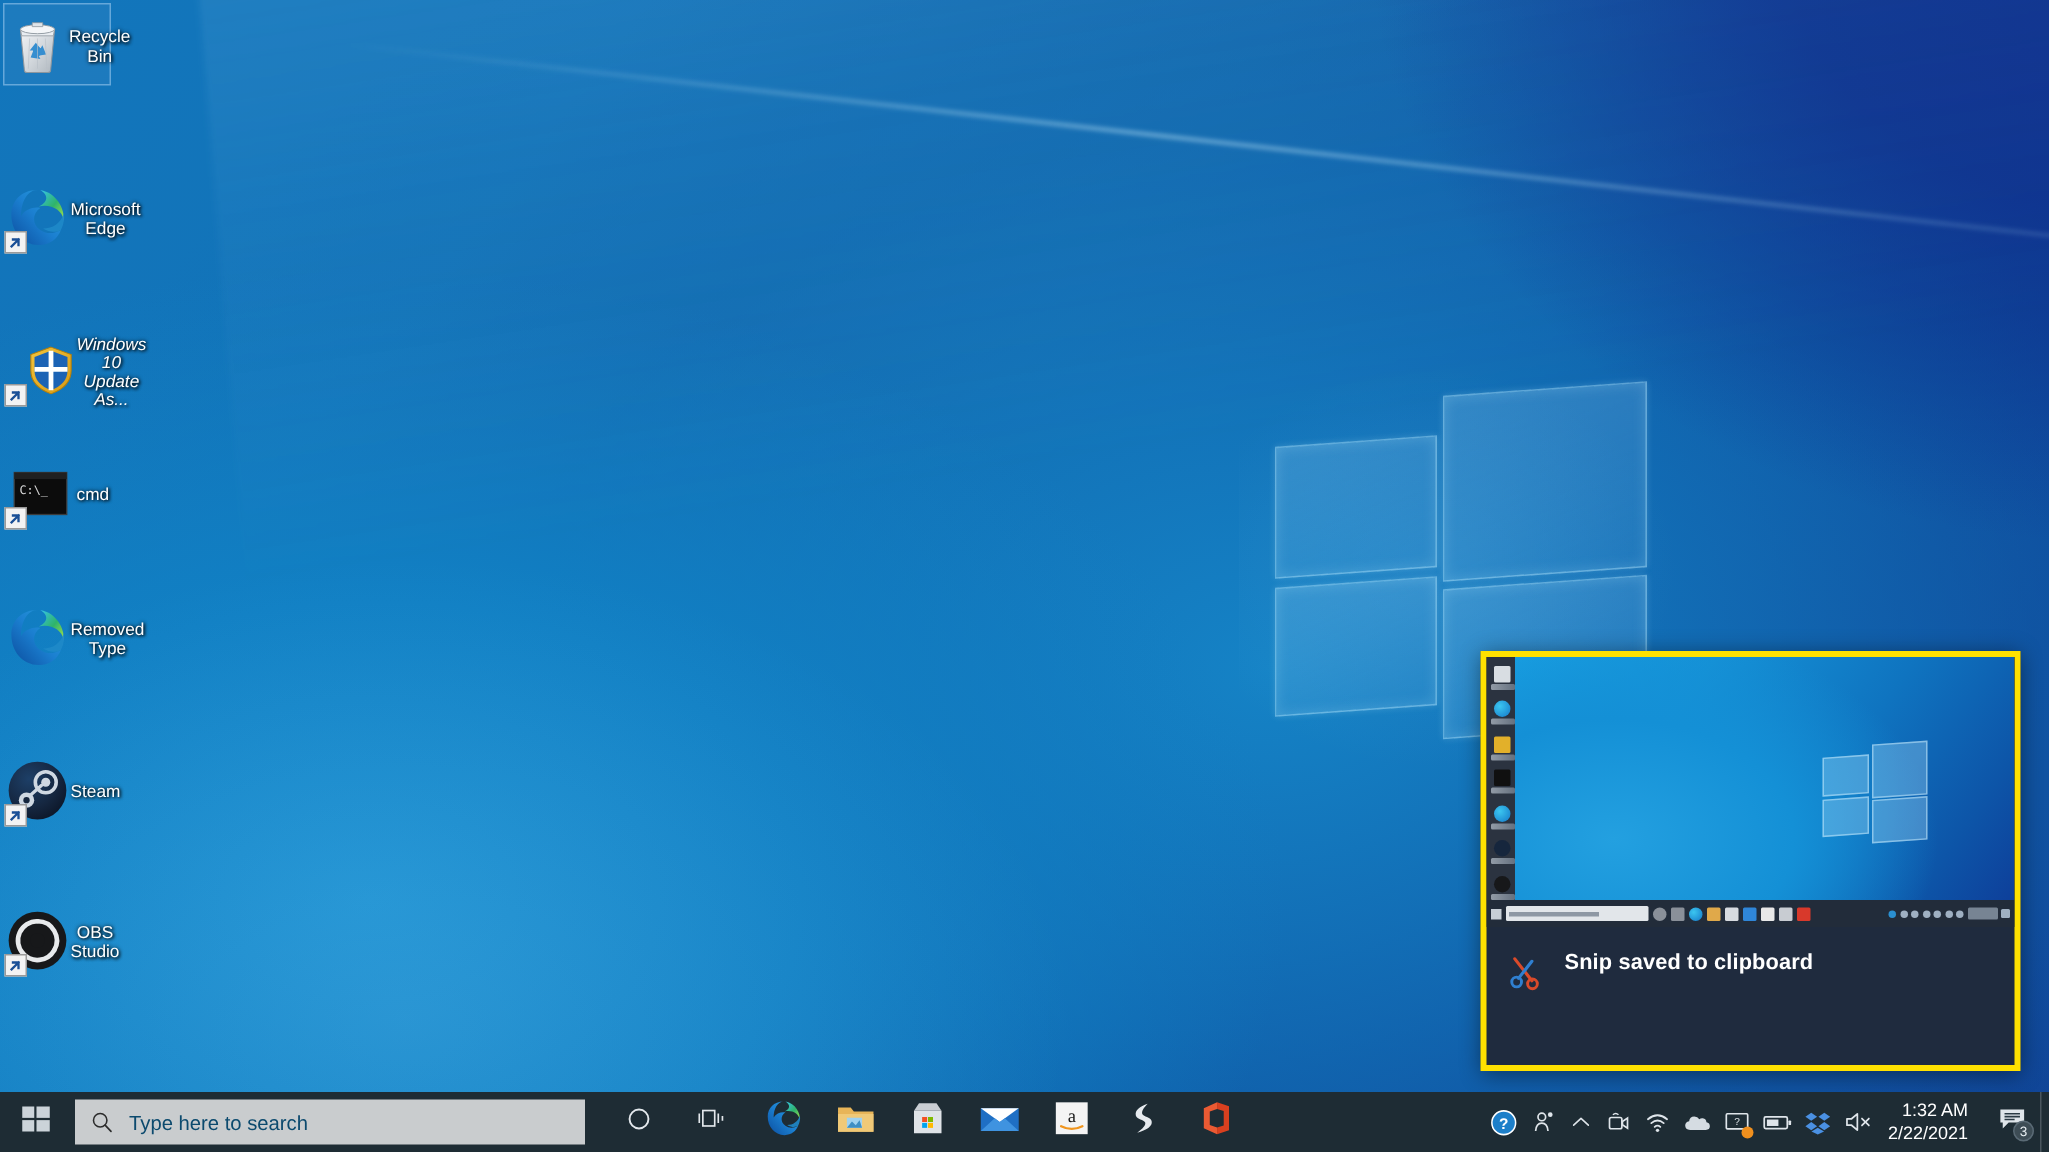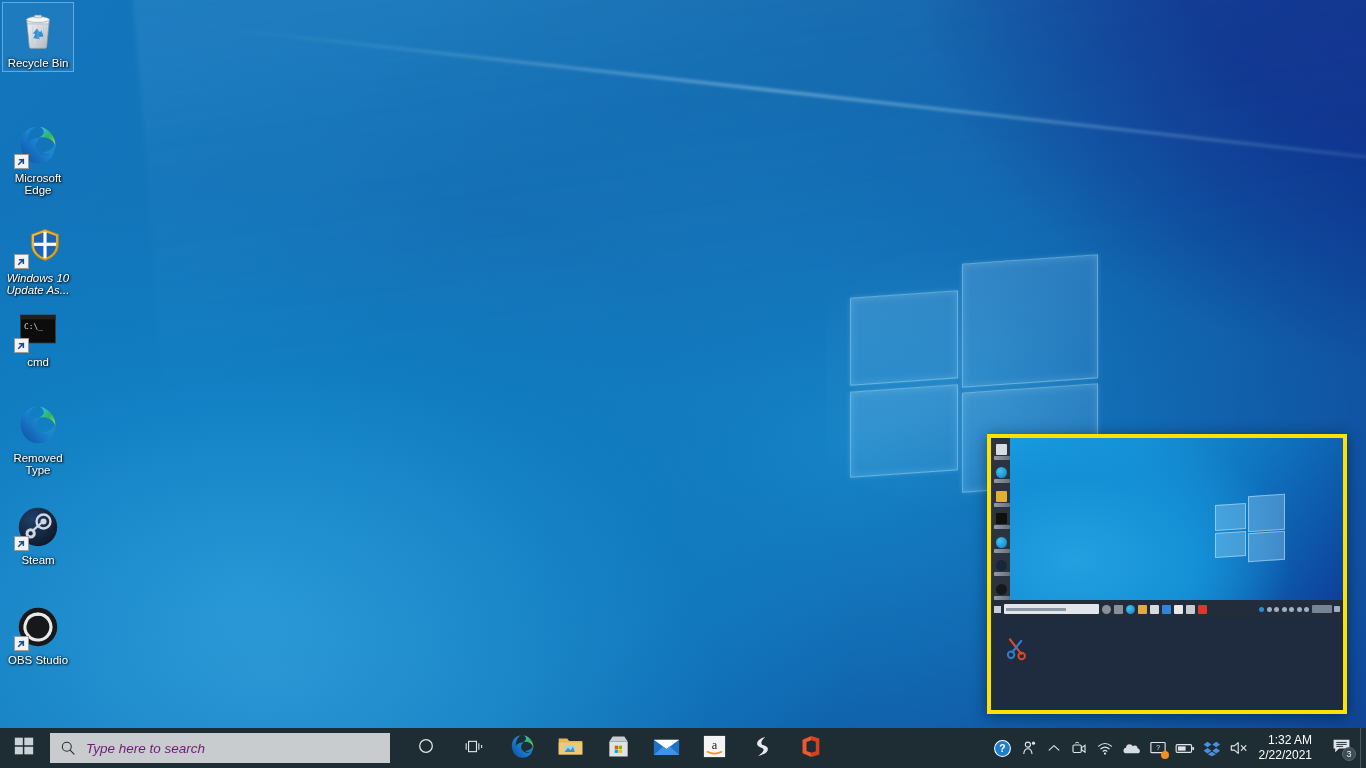--- a/index.html
+++ b/index.html
@@ -70,21 +70,21 @@
   #hero-glow {
     position:absolute; left:826px; top:238px; width:300px; height:280px;
     background:radial-gradient(ellipse at 42% 50%, rgba(150,215,255,0.10) 0%, rgba(150,215,255,0) 68%);
     pointer-events:none;
   }
 
   
   #icon-layer { position:absolute; left:0; top:0; width:90px; }
   .dicon {
     position:absolute; left:2px; width:72px;
-    display:flex; flex-direction:column; align-items:center;
+    display:flex; flex-direction:row; align-items:center;
     padding:3px 1px 2px;
     cursor:default; user-select:none;
   }
   .dicon.selected {
     background:rgba(70,140,200,0.22);
     border:1px solid rgba(160,205,240,0.55);
   }
   .dicon .glyph {
     position:relative;
     width:48px; height:48px;
@@ -193,21 +193,21 @@
     display:flex; align-items:center; justify-content:center;
     cursor:default;
   }
   #search-box {
     width:340px; height:30px; margin-left:2px;
     background:#c9ccce;
     display:flex; align-items:center; padding:0 10px;
     cursor:text;
   }
   #search-icon { width:16px; height:16px; flex:0 0 16px; margin-right:10px; }
-  #search-placeholder { font-size:13.5px; color:#701a75;font-style:italic; }
+  #search-placeholder { font-size:13.5px; color:#0c4a6e; }
   #tb-apps { display:flex; align-items:center; margin-left:12px; }
   .tb-item {
     width:48px; height:40px;
     display:flex; align-items:center; justify-content:center;
     cursor:default; position:relative;
   }
   #tray {
     margin-left:auto; height:40px;
     display:flex; align-items:center; padding-right:0;
   }
@@ -485,20 +485,21 @@
     <div id="toast-body">
       <div id="toast-app-icon">
         <svg viewBox="0 0 32 32" width="26" height="26">
           <path d="M6 4 L20 22" stroke="#d94a2a" stroke-width="2.6" stroke-linecap="round" fill="none"></path>
           <path d="M20 6 L9 20" stroke="#2f7fd0" stroke-width="2.6" stroke-linecap="round" fill="none"></path>
           <circle cx="20.5" cy="24.5" r="4" fill="none" stroke="#d94a2a" stroke-width="2.4"></circle>
           <circle cx="7.5" cy="23" r="4" fill="none" stroke="#2f7fd0" stroke-width="2.4"></circle>
         </svg>
       </div>
       <div id="toast-text">
+        <div id="toast-title">Snip saved to clipboard</div>
       </div>
     </div>
   </div>
 
   <div id="taskbar">
 
     <div id="start-button">
       <span>
         <svg viewBox="0 0 24 24" width="20" height="20">
           <rect x="1" y="2" width="9.6" height="9.1" fill="#cbd3d9"></rect>

